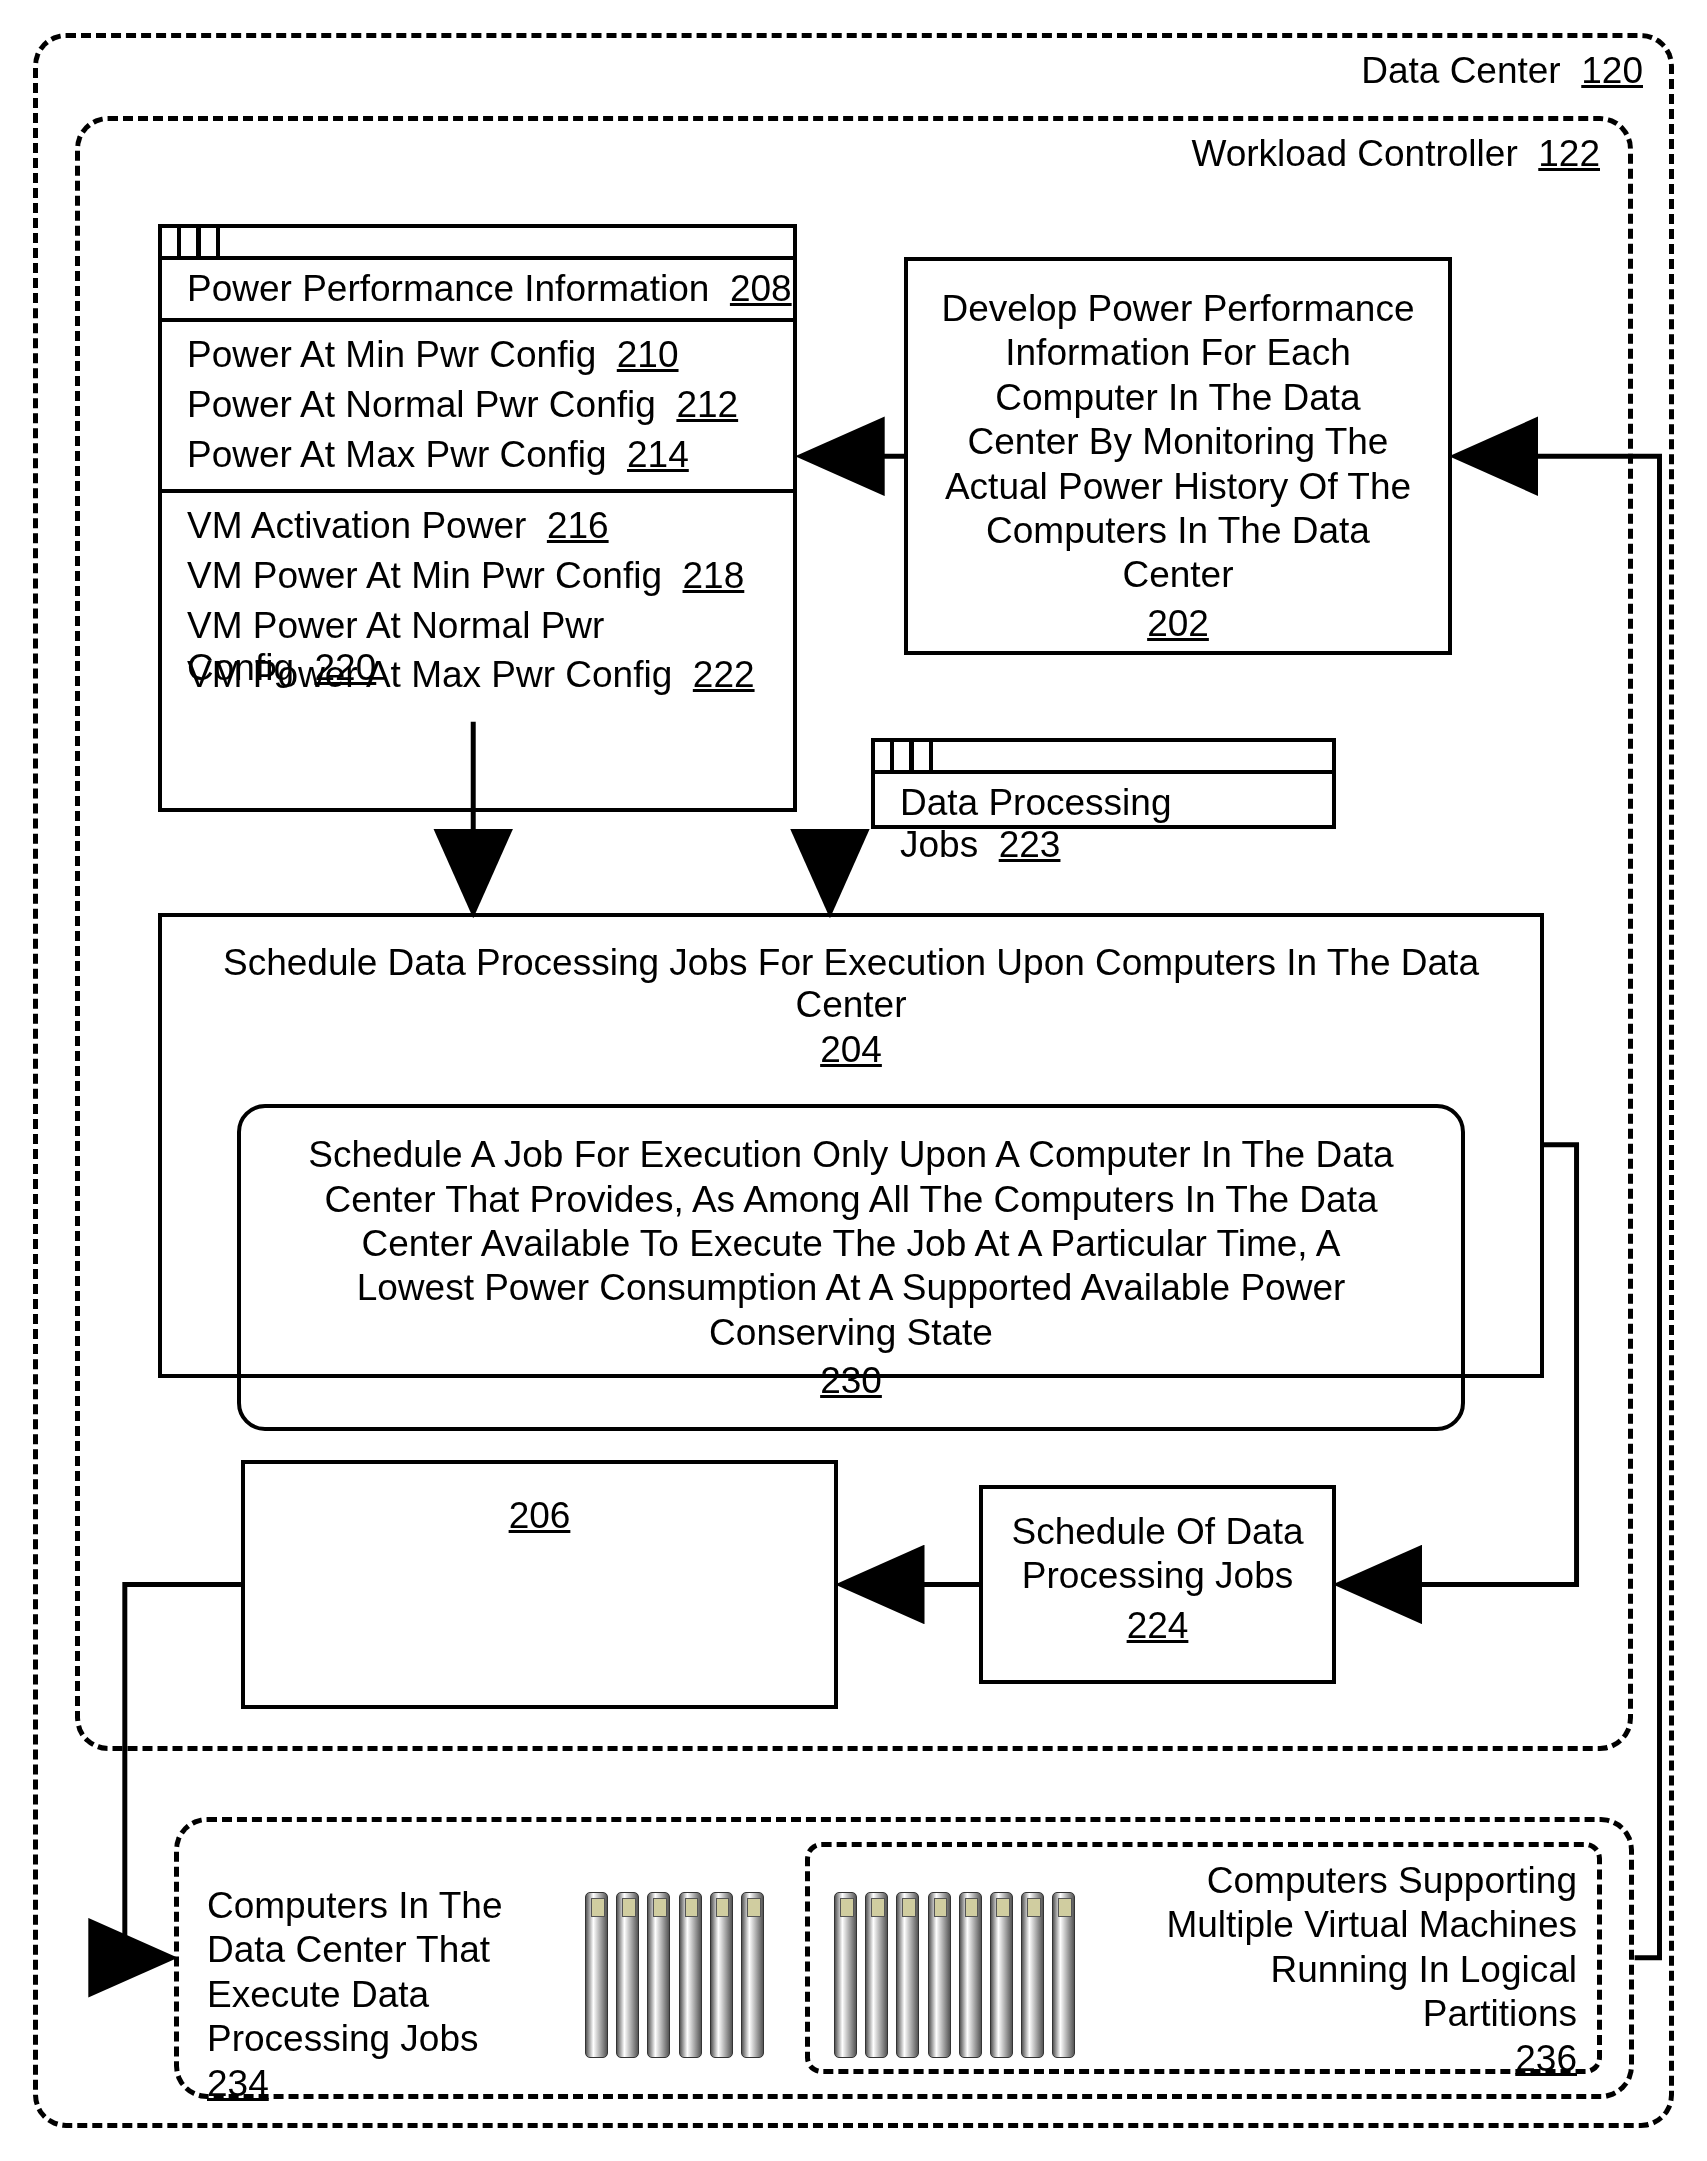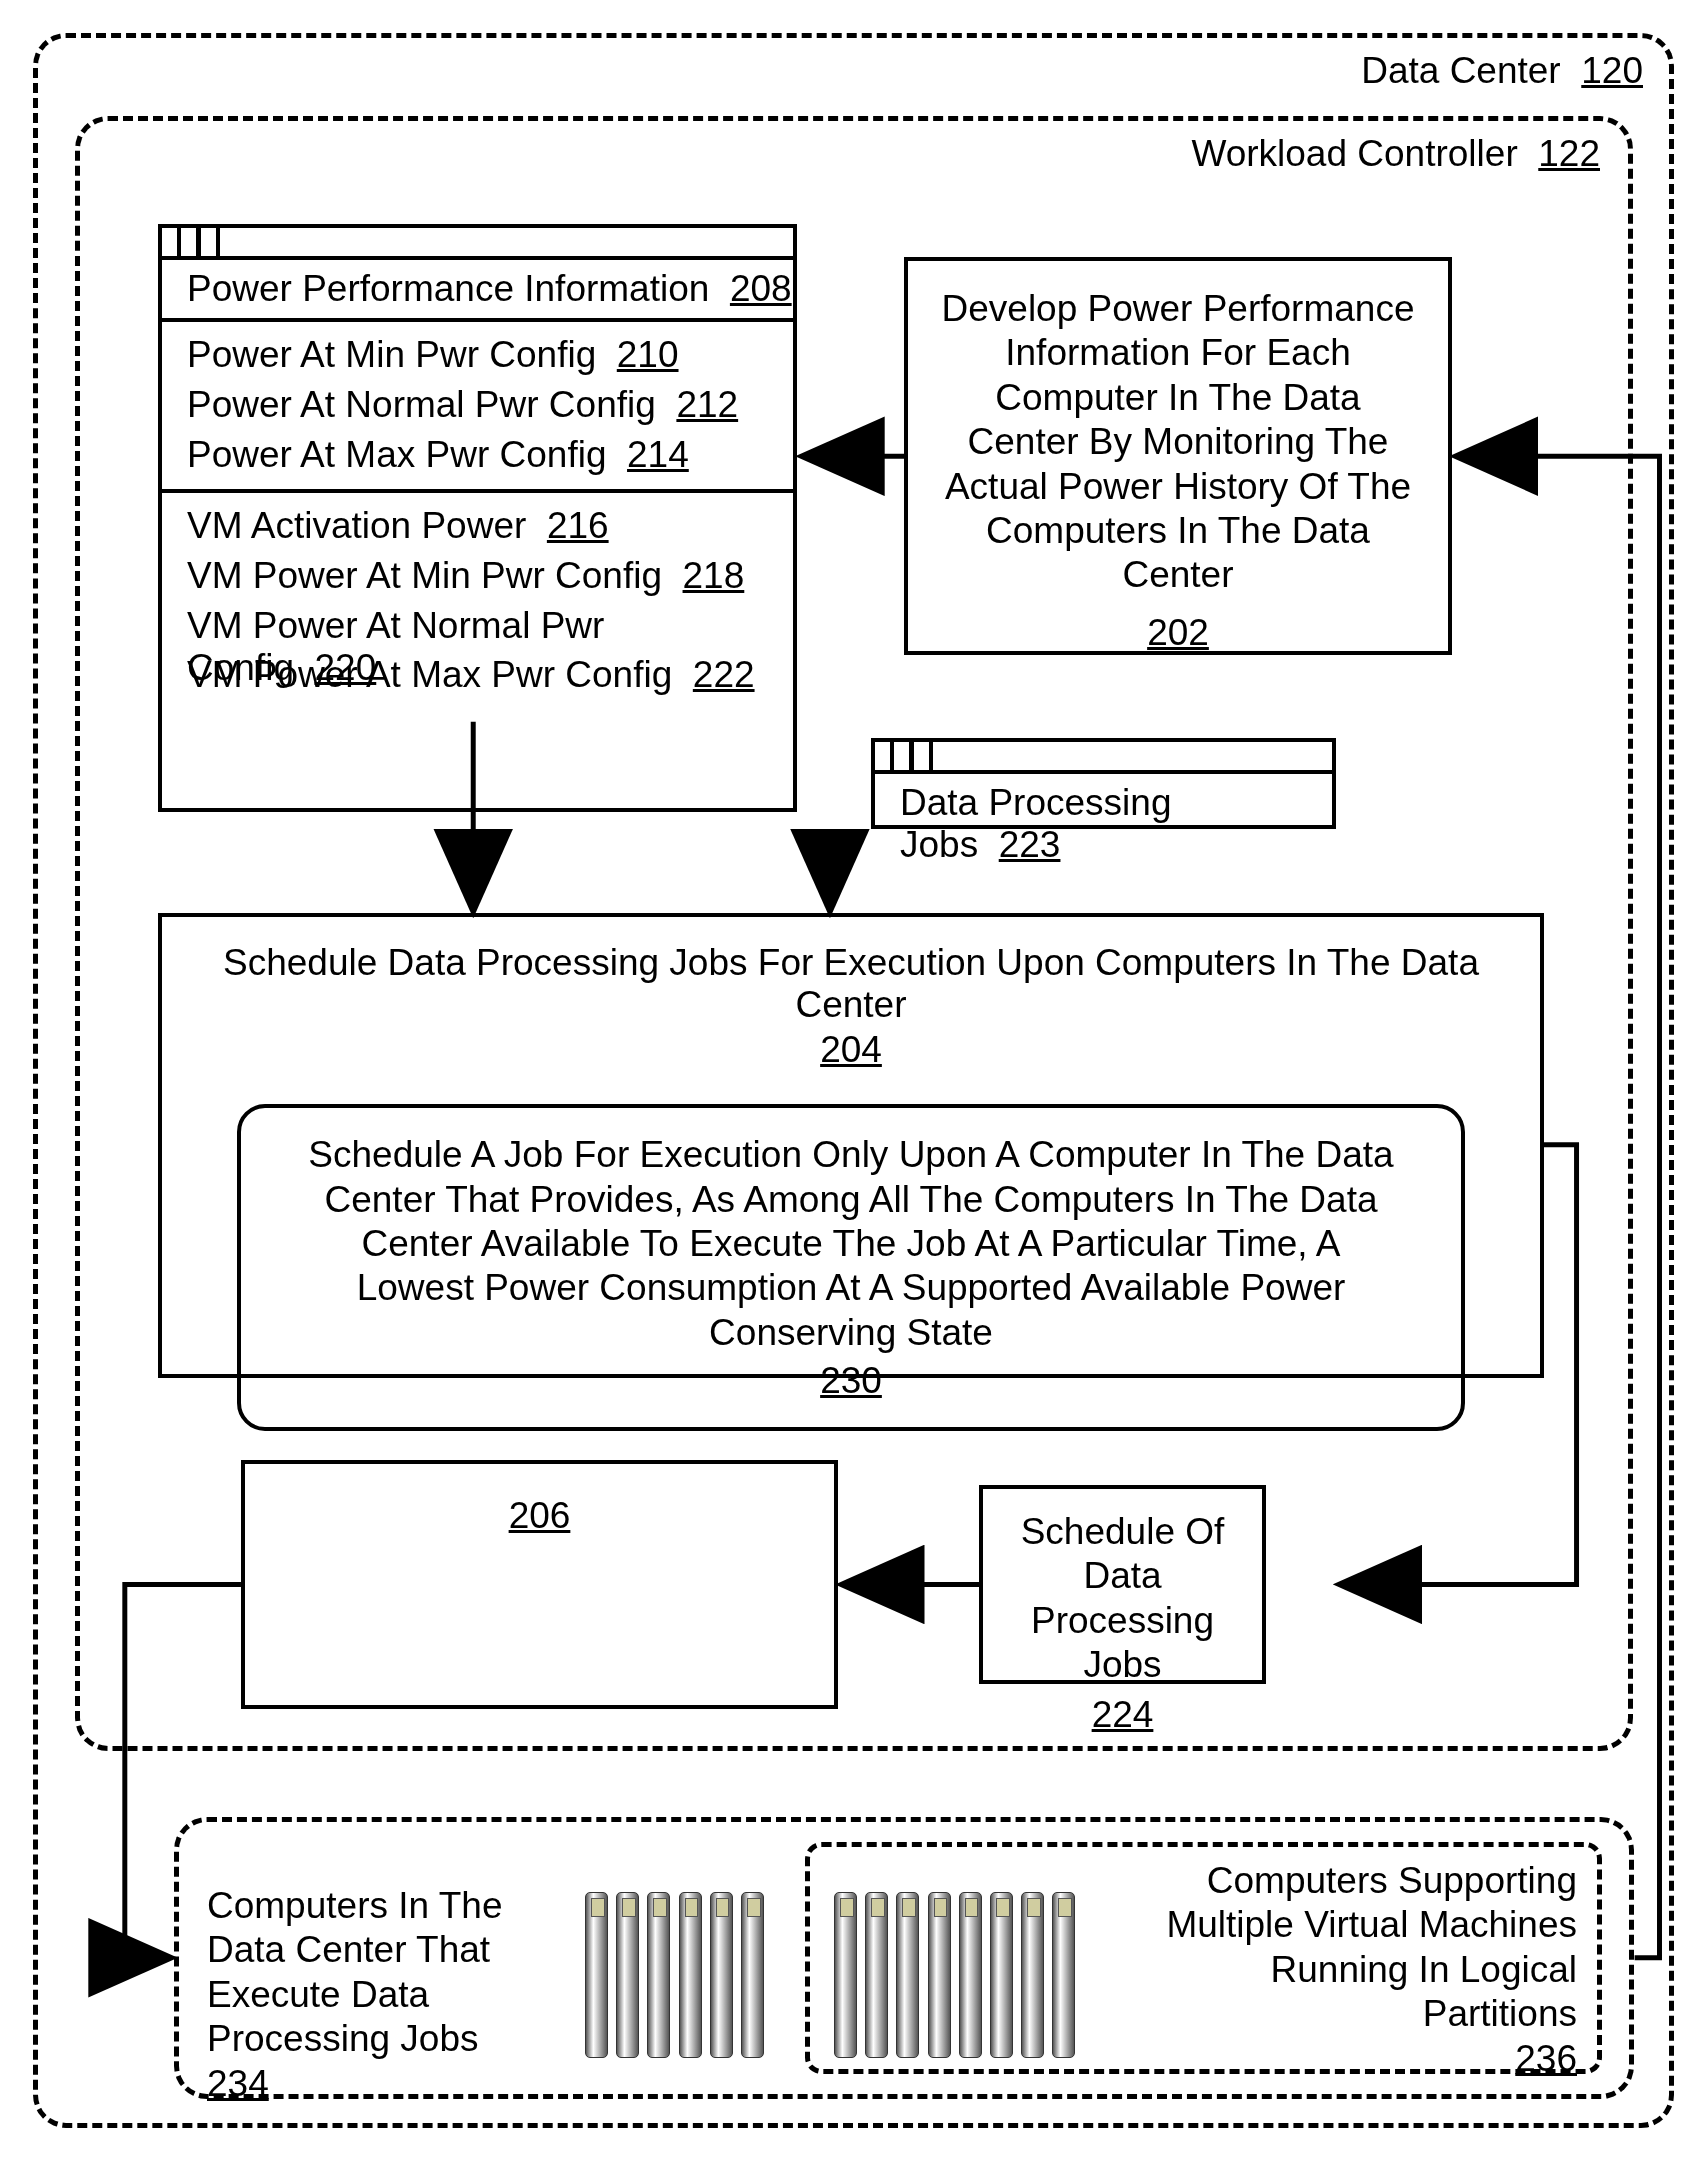--- a/index.html
+++ b/index.html
@@ -91,21 +91,21 @@
   <div class="abs" style="left:25px; top:377px;">
     <span>VM Power At Normal Pwr Config</span>&nbsp;&nbsp;<span class="ul">220</span>
   </div>
   <div class="abs" style="left:25px; top:426px;">
     <span>VM Power At Max Pwr Config</span>&nbsp;&nbsp;<span class="ul">222</span>
   </div>
 </div>
 
 <div class="abs solid center" style="left:904px; top:257px; width:548px; height:398px; padding:26px 33px; line-height:1.2;">
   <div>Develop Power Performance Information For Each Computer In The Data Center By Monitoring The Actual Power History Of The Computers In The Data Center</div>
-  <div class="ul" style="margin-top:13px;">202</div>
+  <div class="ul" style="margin-top:4px;">202</div>
 </div>
 
 <div class="doc" style="left:871px; top:738px; width:465px; height:91px;">
   <div class="abs" style="left:0; top:28px; width:100%; border-top:4.1px solid #000;"></div>
   <div class="abs" style="left:25px; top:40px;">
     <span>Data Processing Jobs</span>&nbsp;&nbsp;<span class="ul">223</span>
   </div>
 </div>
 
 <div class="abs solid center" style="left:158px; top:913px; width:1386px; height:465px; padding:25px 41px;">
@@ -114,21 +114,21 @@
   <div class="solid center" style="margin:33px auto 0; width:1228px; border-radius:28px; padding:25px 58px;">
     <div style="line-height:1.2;">Schedule A Job For Execution Only Upon A Computer In The Data Center That Provides, As Among All The Computers In The Data Center Available To Execute The Job At A Particular Time, A Lowest Power Consumption At A Supported Available Power Conserving State</div>
     <div class="ul" style="margin-top:5px;">230</div>
   </div>
 </div>
 
 <div class="abs solid center" style="left:241px; top:1460px; width:597px; height:249px; padding:25px 33px; line-height:1.2;">
   <div class="ul" style="margin-top:5px;">206</div>
 </div>
 
-<div class="abs solid center" style="left:979px; top:1485px; width:287px; height:199px; padding:21px 25px; line-height:1.2;">
+<div class="abs solid center" style="left:979px; top:1485px; width:357px; height:199px; padding:21px 25px; line-height:1.2;">
   <div>Schedule Of Data Processing Jobs</div>
   <div class="ul" style="margin-top:5px;">224</div>
 </div>
 
 <div class="abs dashed r20" style="left:174px; top:1817px; width:1460px; height:282px;"></div>
 
 <div class="abs" style="left:207px; top:1884px; width:373px; line-height:1.2;">
   <span>Computers In The Data Center That Execute Data Processing Jobs</span><br>
   <span class="ul">234</span>
 </div>

